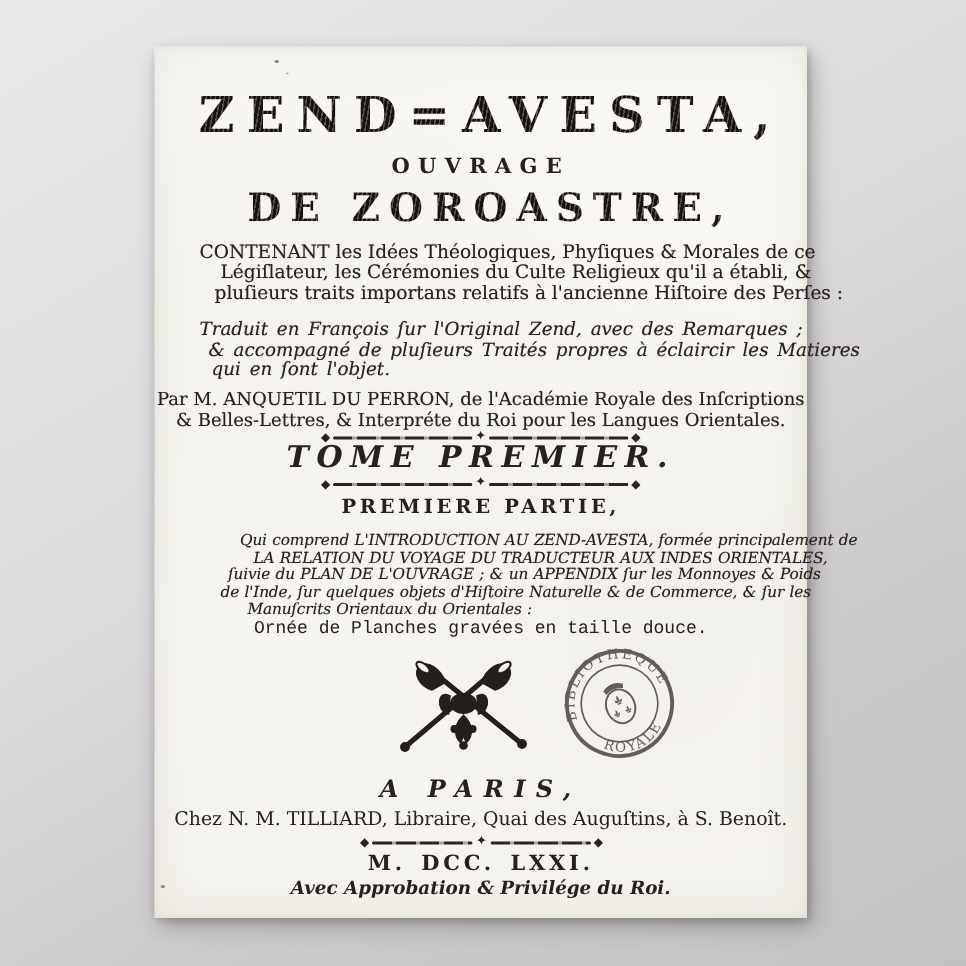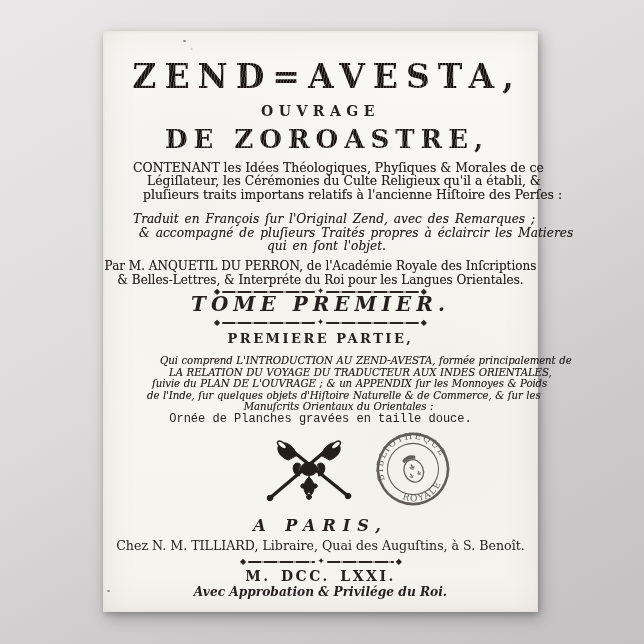--- a/index.html
+++ b/index.html
@@ -15,21 +15,21 @@
       radial-gradient(circle at 78% 62%, rgba(120,105,80,0.04), transparent 46%),
       linear-gradient(180deg,#f9f8f5 0%,#f7f6f1 55%,#f5f3ee 100%);
     box-shadow:
       inset 0 0 34px rgba(135,120,90,0.13),
       inset 0 0 4px rgba(150,140,110,0.12),
       3px 6px 14px rgba(0,0,0,0.25),
       1px 2px 5px rgba(0,0,0,0.18);
     color:#262120;
   }
   .blk{position:absolute;left:0;right:0;text-align:center;white-space:nowrap;}
-  .para{position:absolute;text-align:center;}
+  .para{position:absolute;text-align:left;}
   .ln{white-space:nowrap;text-shadow:0 0 0.5px rgba(40,32,24,0.45);}
   
   .main-title{top:26px;font-size:33px;font-weight:bold;letter-spacing:8px;}
   .engraved{color:#1d1916;margin-left:13px;}
   @supports (-webkit-background-clip:text){
     .engraved{
       background-image:repeating-linear-gradient(100deg,#14110f 0 1px,#564e47 1px 2px,#181412 2px 3px);
       -webkit-background-clip:text;background-clip:text;color:transparent;
     }
   }

